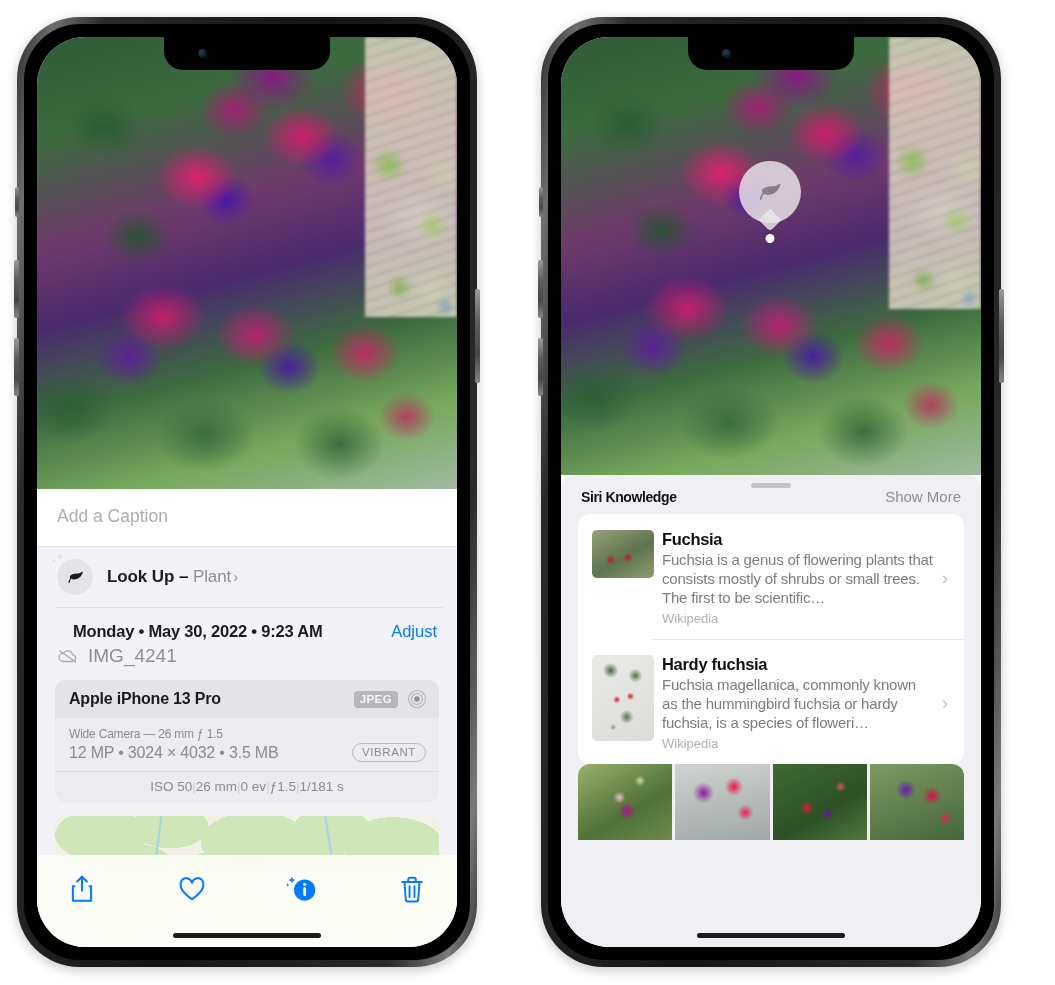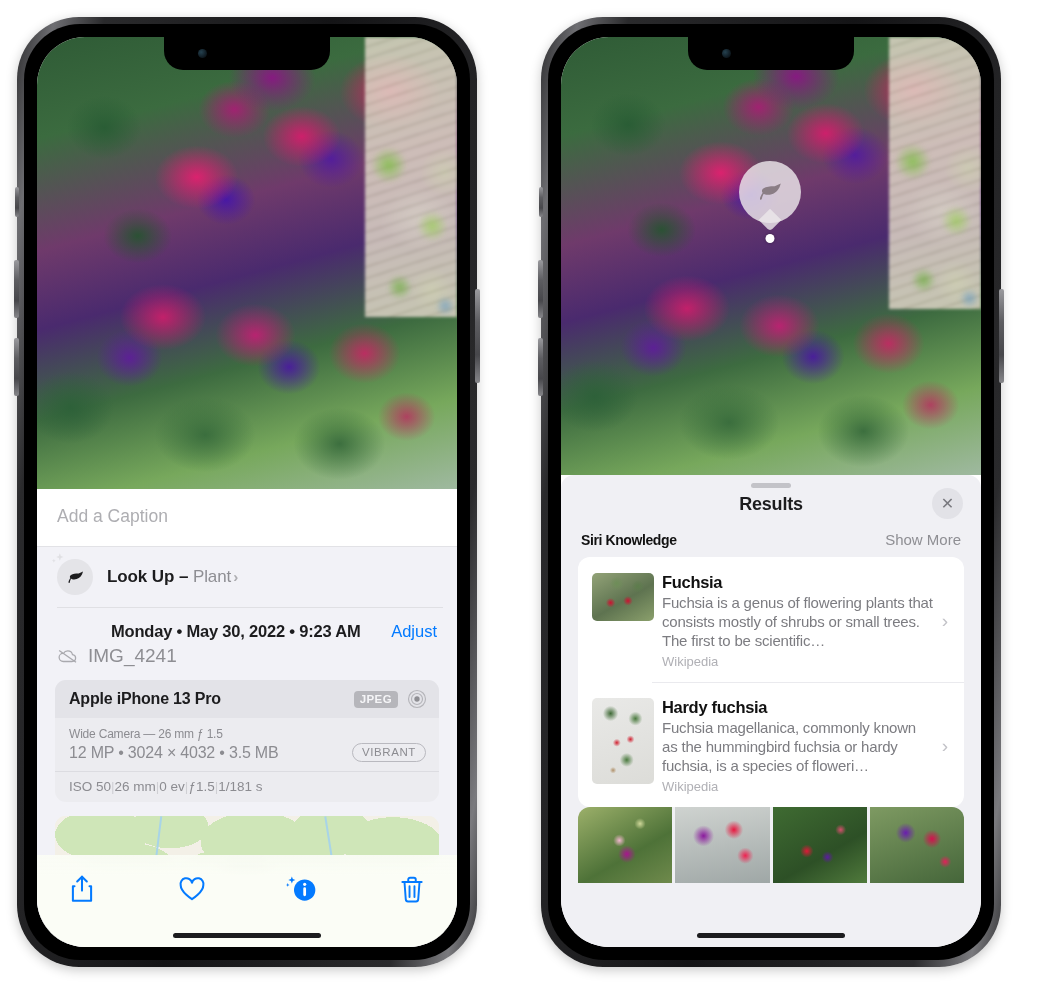--- a/index.html
+++ b/index.html
@@ -155,21 +155,20 @@
     position: absolute; left: -10px; top: -8px;
     width: 22px; height: 22px; color: #e0e0e4;
   }
   .lookup-text { font-size: 17px; color: #1c1c1e; font-weight: 700; letter-spacing: -.1px; }
   .lookup-text .sub { font-weight: 400; color: #8e8e93; }
   .chev-sm { color: #aeaeb2; font-size: 15px; margin-left: 2px; }
 
   .date-row {
     display: flex; justify-content: space-between; align-items: baseline;
     padding: 14px 20px 0 36px;
-    margin-left: 38px;
   }
   .date-text { font-size: 16.5px; color: #1c1c1e; font-weight: 700; letter-spacing: -.2px; }
   .adjust { font-size: 16.5px; color: #037aff; }
   .file-row {
     display: flex; align-items: center; gap: 9px;
     padding: 4px 20px 13px 20px;
   }
   .file-name { font-size: 19px; color: #8e8e93; }
 
   
@@ -191,21 +190,21 @@
   .cam-body { padding: 9px 13px 9px 14px; }
   .cam-line1 { font-size: 12px; color: #8c8c91; letter-spacing: -.2px; }
   .cam-line2row { display: flex; align-items: center; justify-content: space-between; margin-top: 2px; }
   .cam-line2 { font-size: 16px; color: #8c8c91; letter-spacing: -.2px; }
   .vibrant {
     border: 1px solid #b9b9bf; color: #8c8c91;
     font-size: 11.5px; letter-spacing: .6px;
     padding: 2px 9px 3px; border-radius: 10px;
   }
   .cam-exif {
-    display: flex; align-items: center; justify-content: flex-start;
+    display: flex; align-items: center; justify-content: center;
     border-top: 1px solid #dcdce1;
     padding: 7px 14px 8px 14px;
     font-size: 13.5px; color: #8c8c91;
   }
   .cam-exif .sep { color: #cfcfd4; }
 
   
   .map {
     margin: 14px 18px 0; height: 86px;
     border-radius: 11px 11px 0 0; overflow: hidden; position: relative;
@@ -494,24 +493,20 @@
                 <path d="M20.6 5.1c-1.1 4.6-3.6 7.4-7.3 8.7-2.6.9-5.4.5-6.9-.9-1.3-1.2-1.1-2.9.5-3.9C9.3 7.5 13.6 7.2 17 7.4c-3.2.9-6.4 2.3-8.6 4.4-1.6 1.6-2.6 3.6-3 5.8-.1.6-.8.9-1.2.5-.4-.4-.3-1 .1-2.1.5-1.5 1.4-3.1 2.7-4.6" fill="#8a7d85"></path>
               </svg>
             </div>
             <span class="dot"></span>
           </div>
         </div>
 
         <div class="sheet" style="top:438px;">
           <div class="grabber"></div>
 
-          <div class="sheet-head">
-            <span class="sheet-title">Results</span>
-            <span class="close-btn">✕</span>
-          </div>
 
           <div class="sec-head">
             <span class="sec-title">Siri Knowledge</span>
             <span class="sec-more">Show More</span>
           </div>
 
           <div class="kcard">
             <div class="krow">
               <div class="kthumb a"></div>
               <div class="ktext">

